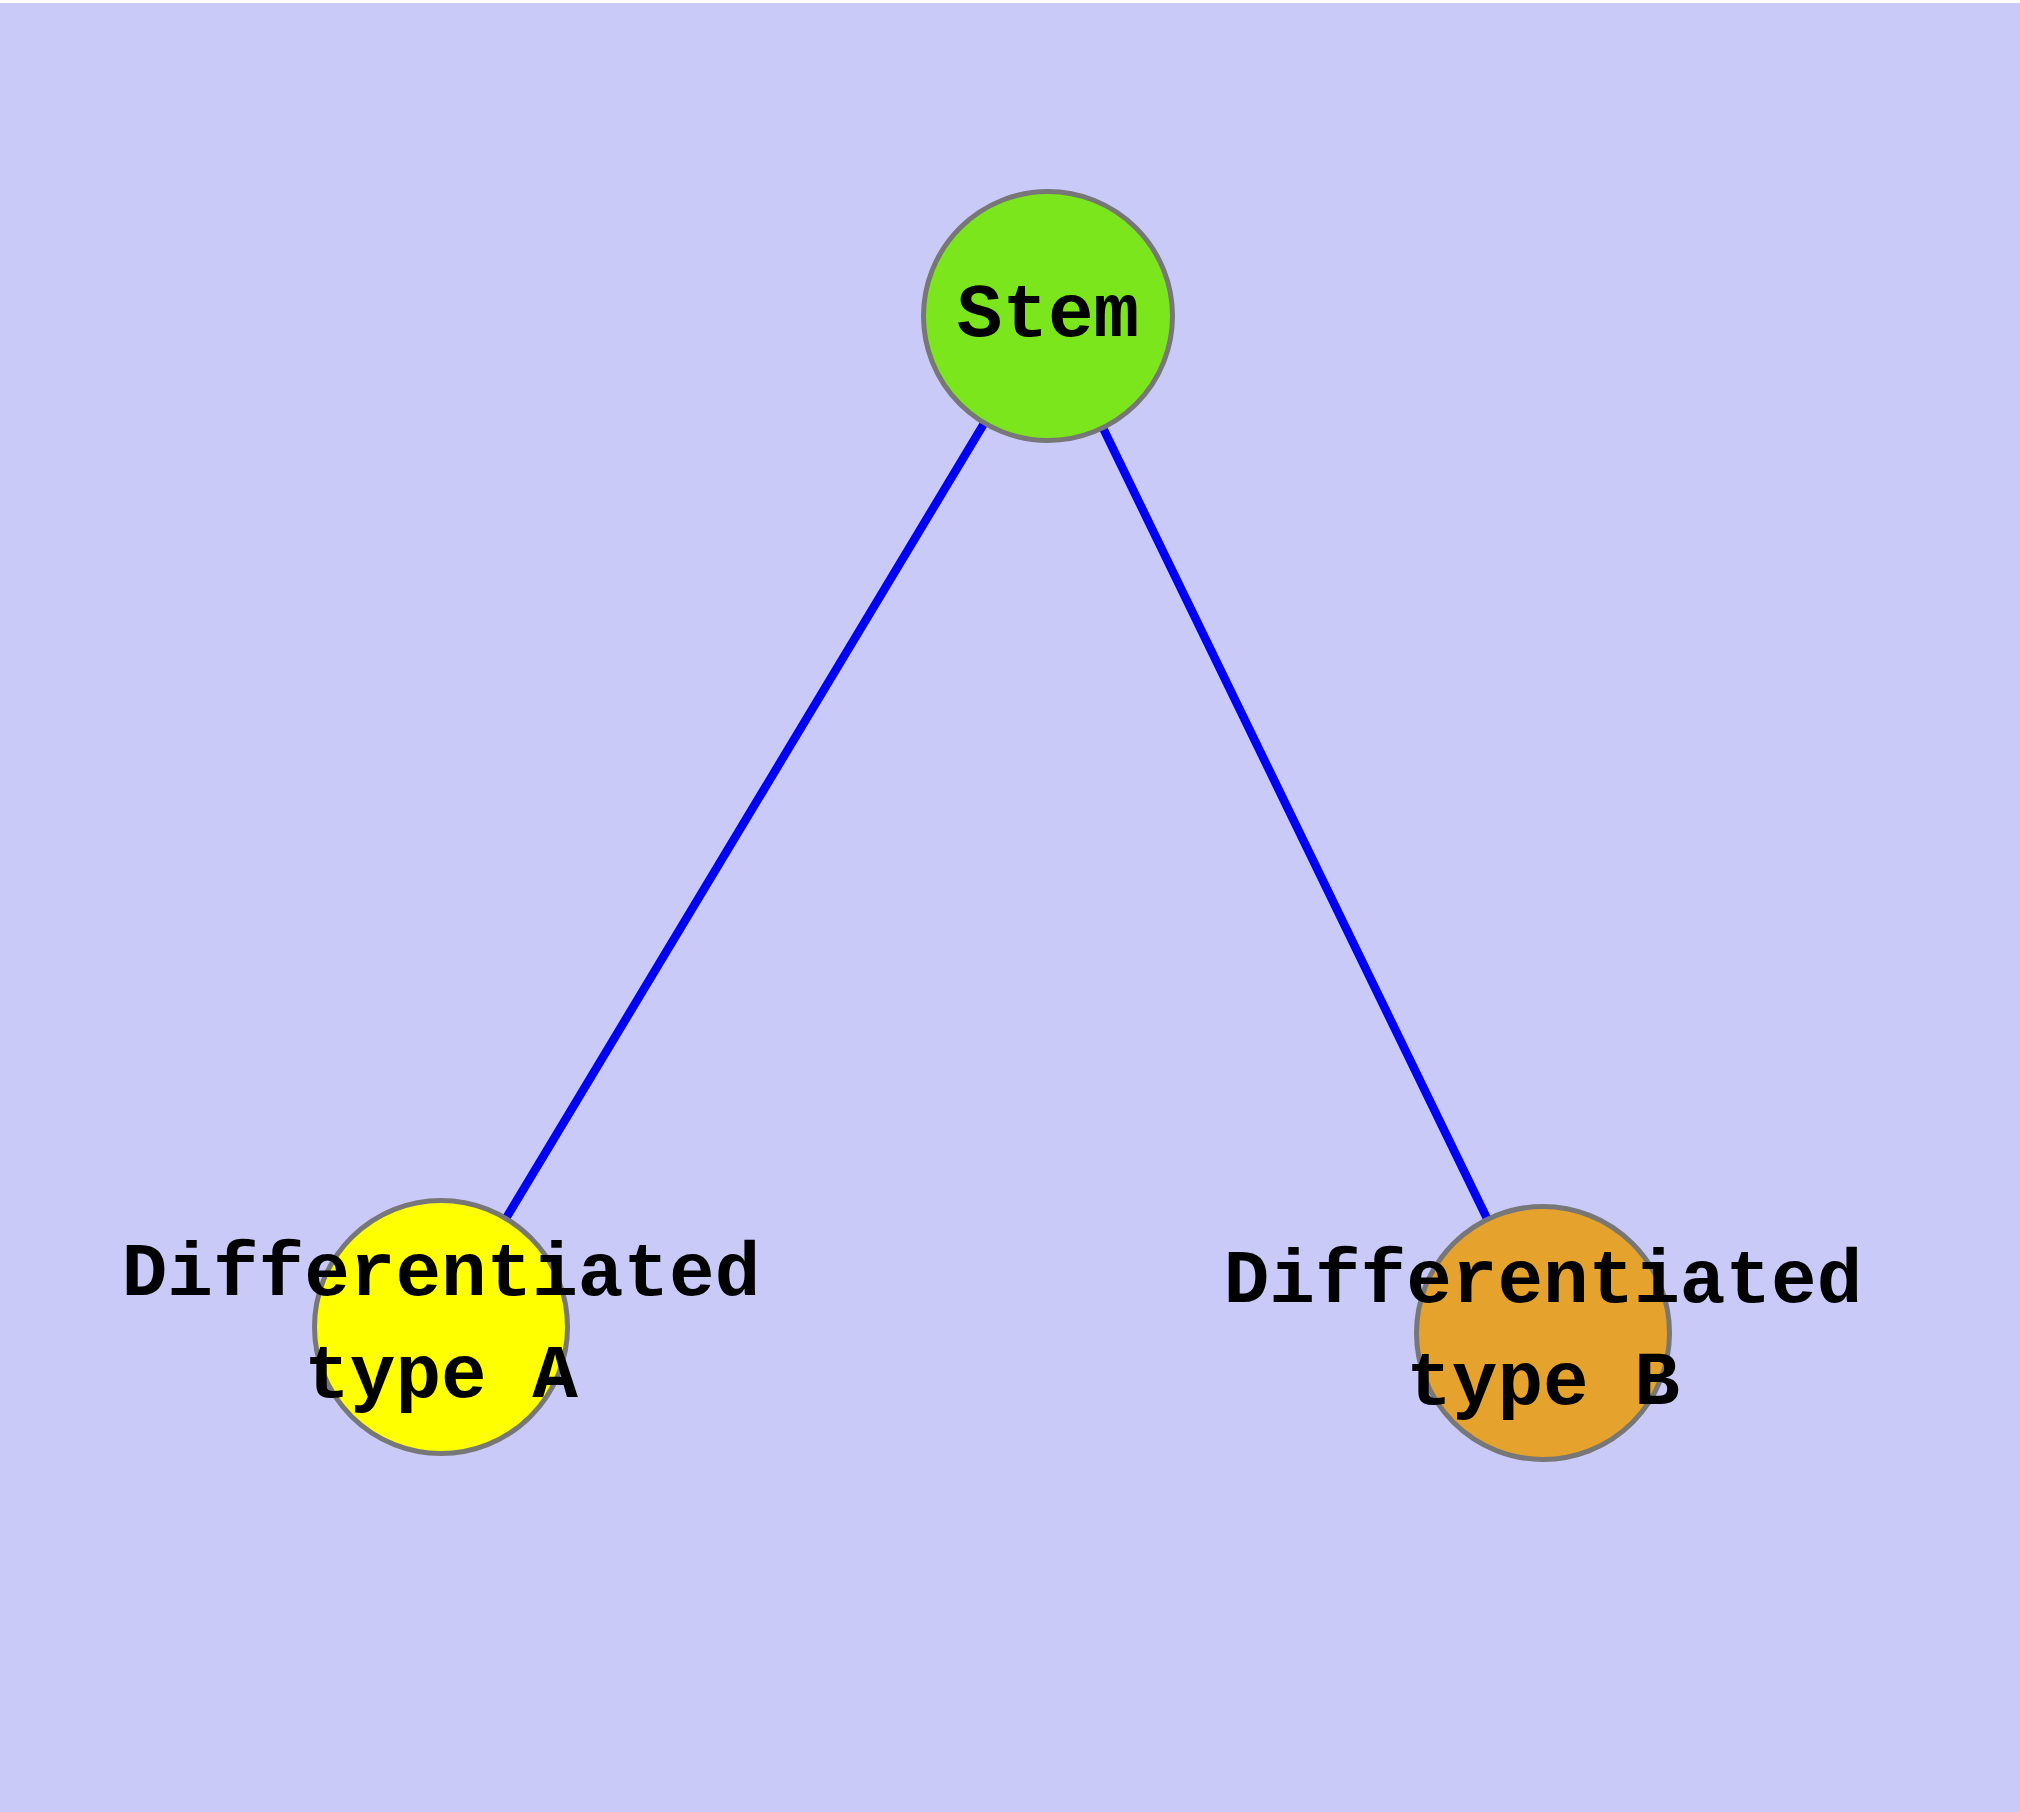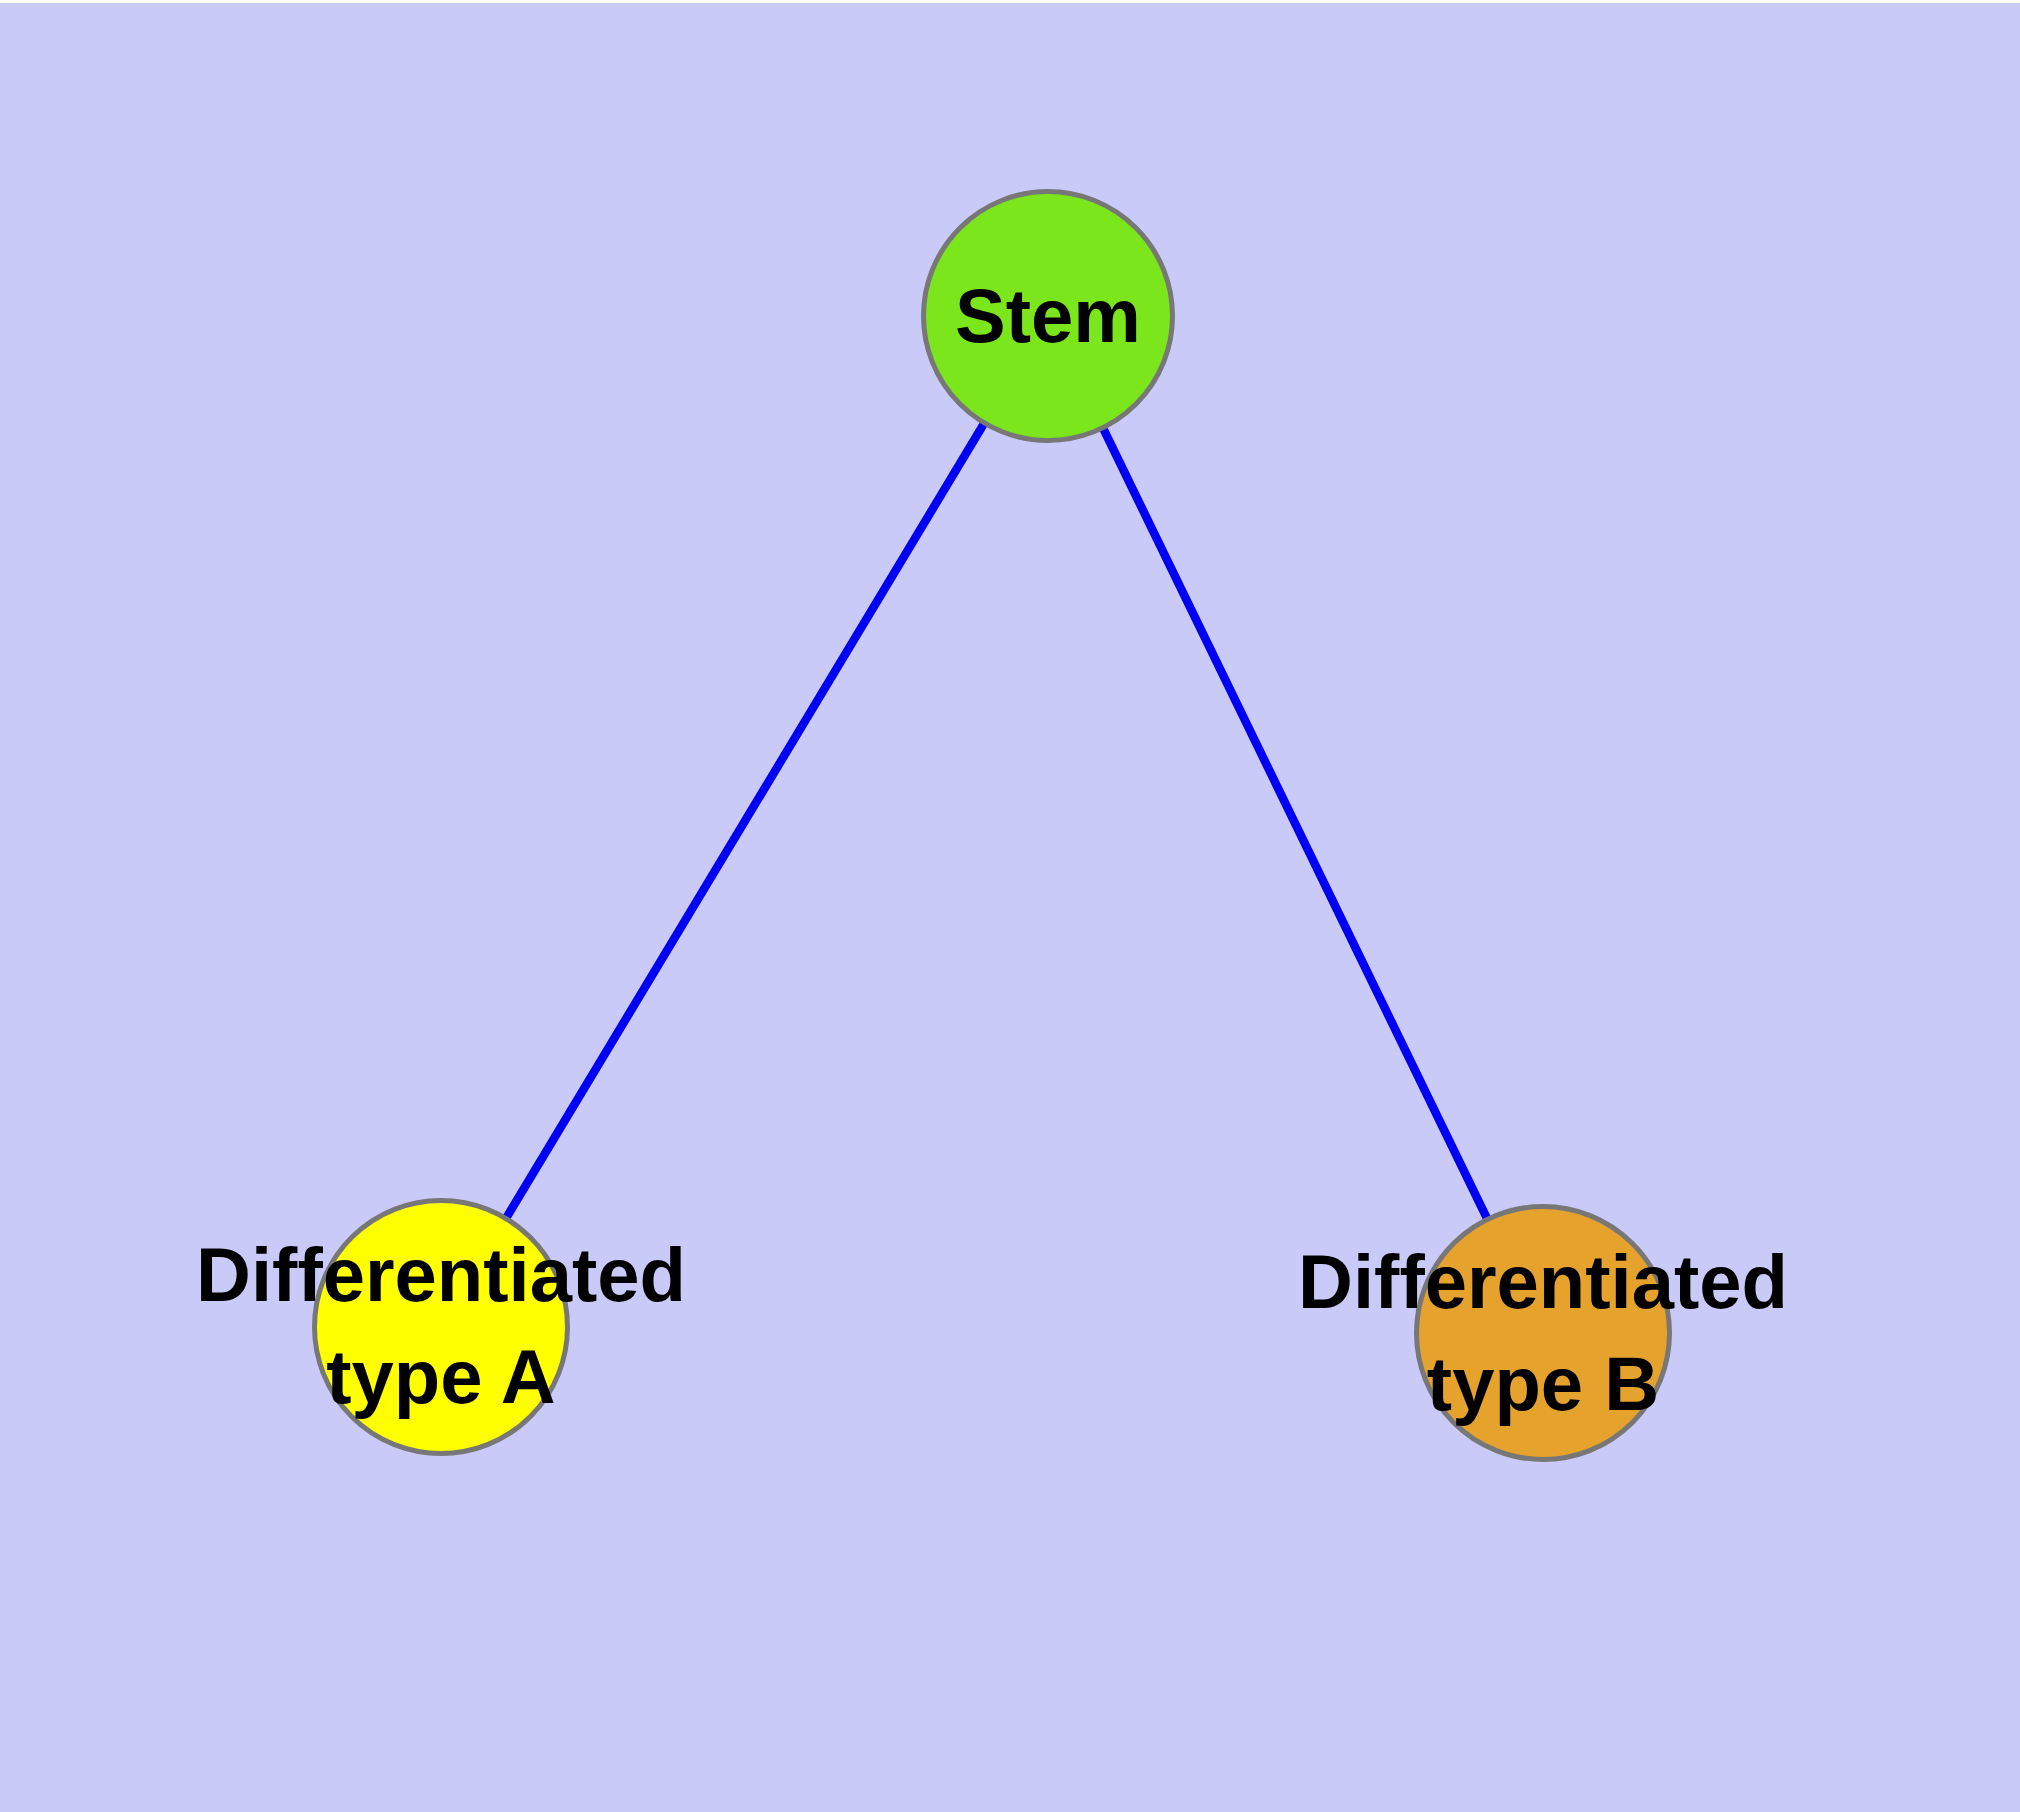--- a/index.html
+++ b/index.html
@@ -40,20 +40,21 @@
     position: absolute;
     transform: translate(-50%, -50%);
     font-weight: bold;
     font-size: 76px;
     line-height: 102px;
     letter-spacing: 0px;
     color: #000000;
     white-space: pre-line;
     text-align: center;
     pointer-events: none;
+    font-family: Liberation Mono, monospace;
   }
 </style>
 </head>
 <body>
 
 <div class="page">
 
   <div class="top-strip" style="background: rgb(255, 255, 255);"></div>
   <div class="plot-bg" style="background: rgb(202, 202, 248);"></div>
 

